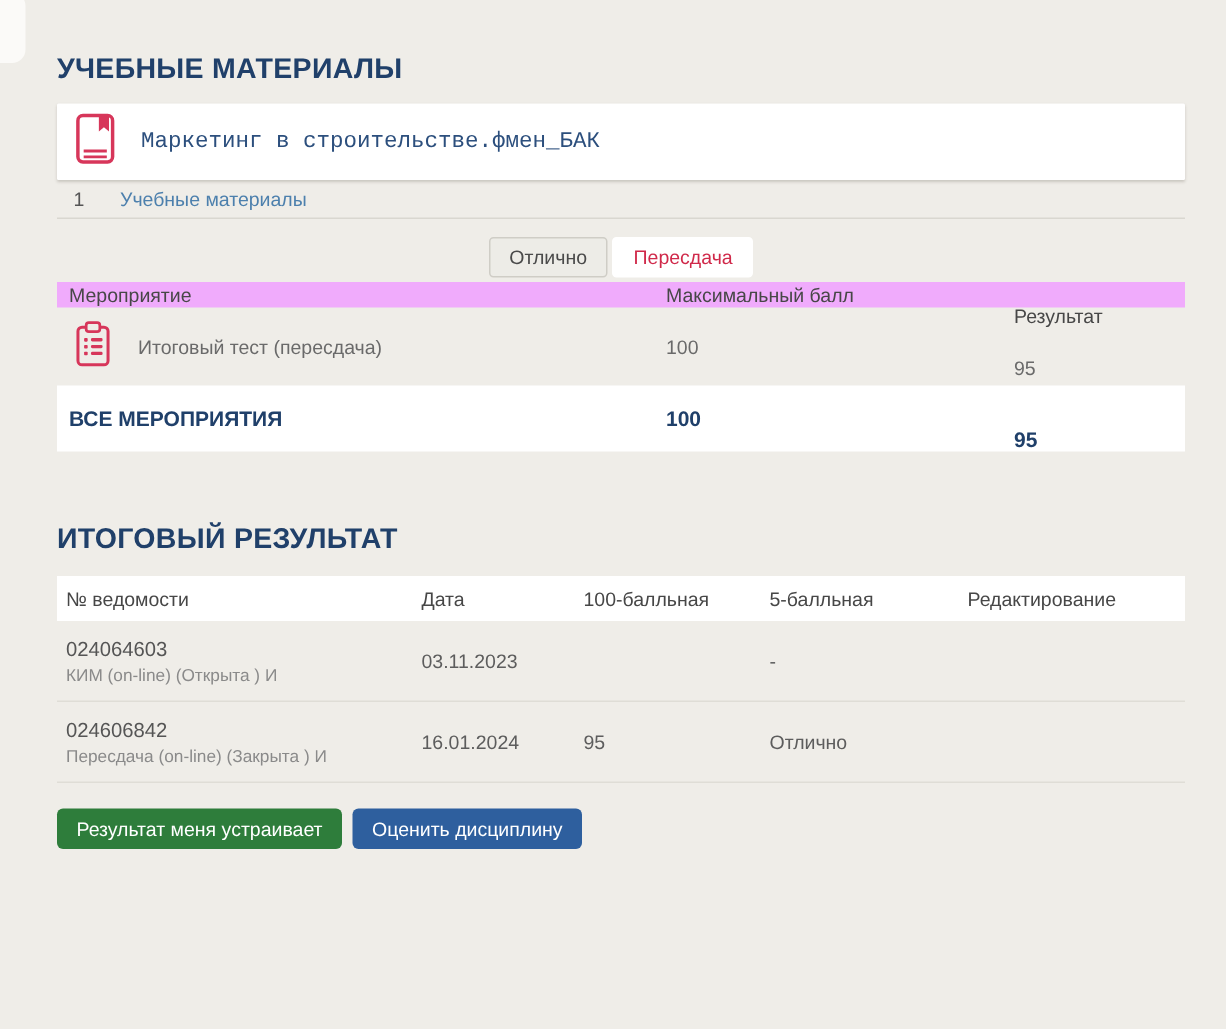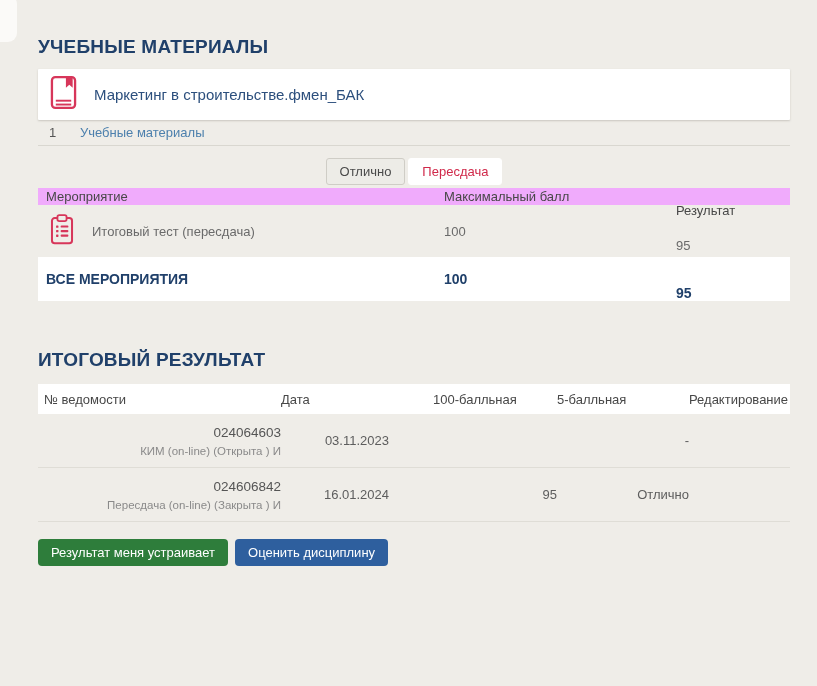--- a/index.html
+++ b/index.html
@@ -23,21 +23,21 @@
     color:var(--steel_blue,#33618f); font-size:11.5px; letter-spacing:.4px; white-space:nowrap;
   }
   .info-link svg { display:block; }
   
   h2.section-heading { font-size:19px; font-weight:bold; color:var(--navy,#20406a); letter-spacing:.2px; }
   .materials-heading { margin-top:21px; }
   
   .course-card {
     margin-top:11px; height:51px; background:#fff; border-radius:1px;
     display:flex; align-items:center; padding-left:12px; gap:17px;
-    box-shadow:0 1px 2px rgba(90,85,70,.25); cursor:pointer;
+    box-shadow:0 1px 2px rgba(90,85,70,.25); cursor:pointer;font-family:Liberation Mono, monospace;
   }
   .course-card-title { font-size:15px; color:#2c4f7d; }
   .material-row {
     height:26px; display:flex; align-items:center;
     border-bottom:1px solid #d9d7d0; font-size:13px;
   }
   .material-num { width:42px; padding-left:11px; color:#555; }
   .material-link { color:var(--link_blue,#4d80ad); cursor:pointer; text-decoration:none; }
   
   .submission-heading { margin-top:38px; font-size:20px; }
@@ -55,25 +55,25 @@
   .g-head { background:#f0abfc; height:17px; font-size:13px; color:#474747; }
   .g-data { height:52px; font-size:13px; color:#6a6a6a; }
   .g-data .g-col1 { padding-left:12px; gap:18px; }
   .g-total { background:#fff; height:44px; font-size:14px; font-weight:bold; color:var(--navy,#20406a); }
   
   .final-heading { margin-top:48px; }
   .final-table { margin-top:13px; }
   .f-row { display:flex; align-items:center; }
   .f-col1 { width:243px; padding-left:6px; }
   .f-col2 { width:108px; }
-  .f-col3 { width:124px;margin-left:44px; }
+  .f-col3 { width:124px; }
   .f-col4 { width:132px; }
   .f-col5 { flex:1; }
   .f-head { background:#fff; height:30px; font-size:13px; color:#474747; }
-  .f-data { height:54px; font-size:13px; color:#5d5d5d; border-bottom:1px solid #dfddd6;text-align:right; }
+  .f-data { height:54px; font-size:13px; color:#5d5d5d; border-bottom:1px solid #dfddd6; }
   .sheet-number { font-size:13.5px; color:#555; margin-bottom:5px; }
   .sheet-desc { font-size:11.5px; color:#8a8a8a; }
   
   .actions { margin-top:17px; display:flex; gap:7px; }
   .btn {
     font-family:inherit; font-size:13px; color:#fff; border:none; border-radius:4px;
     padding:6px 13px; cursor:pointer; line-height:15px;
   }
   .btn-green { background:var(--green,#2e7d3b); }
   .btn-blue { background:var(--blue,#2e5f9e); }

